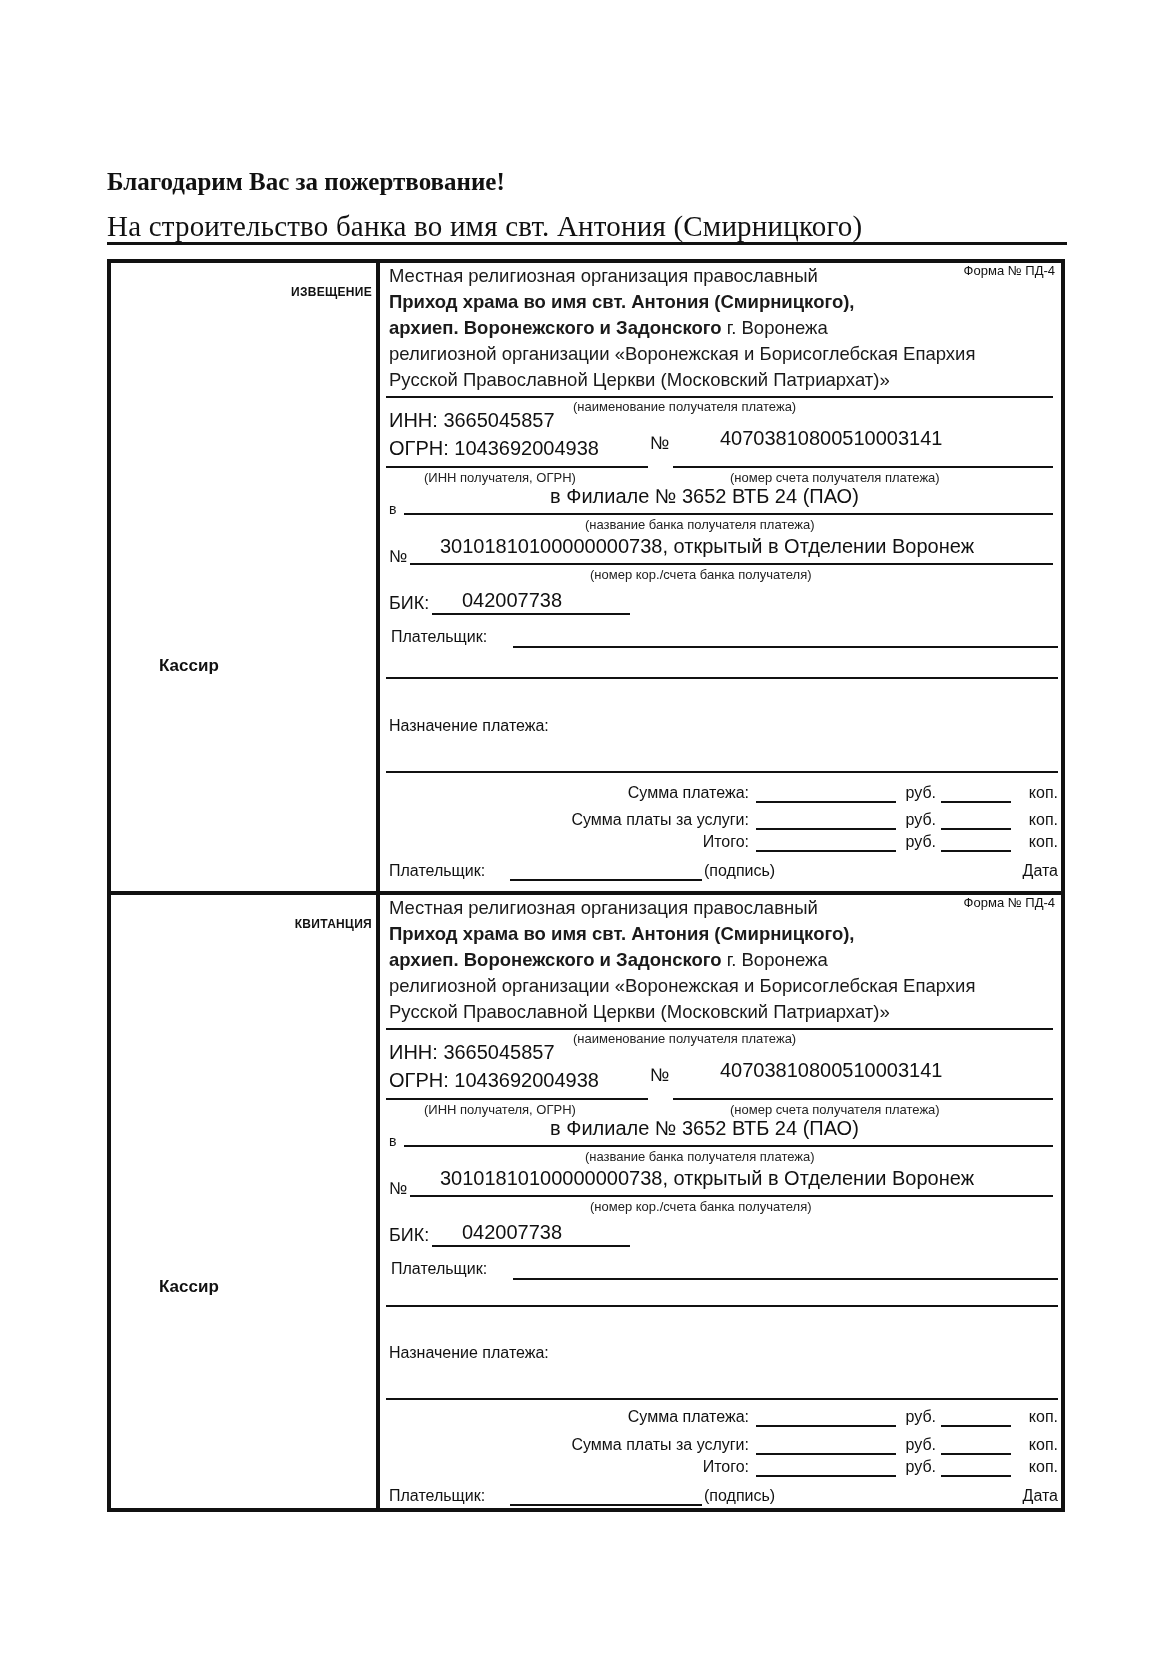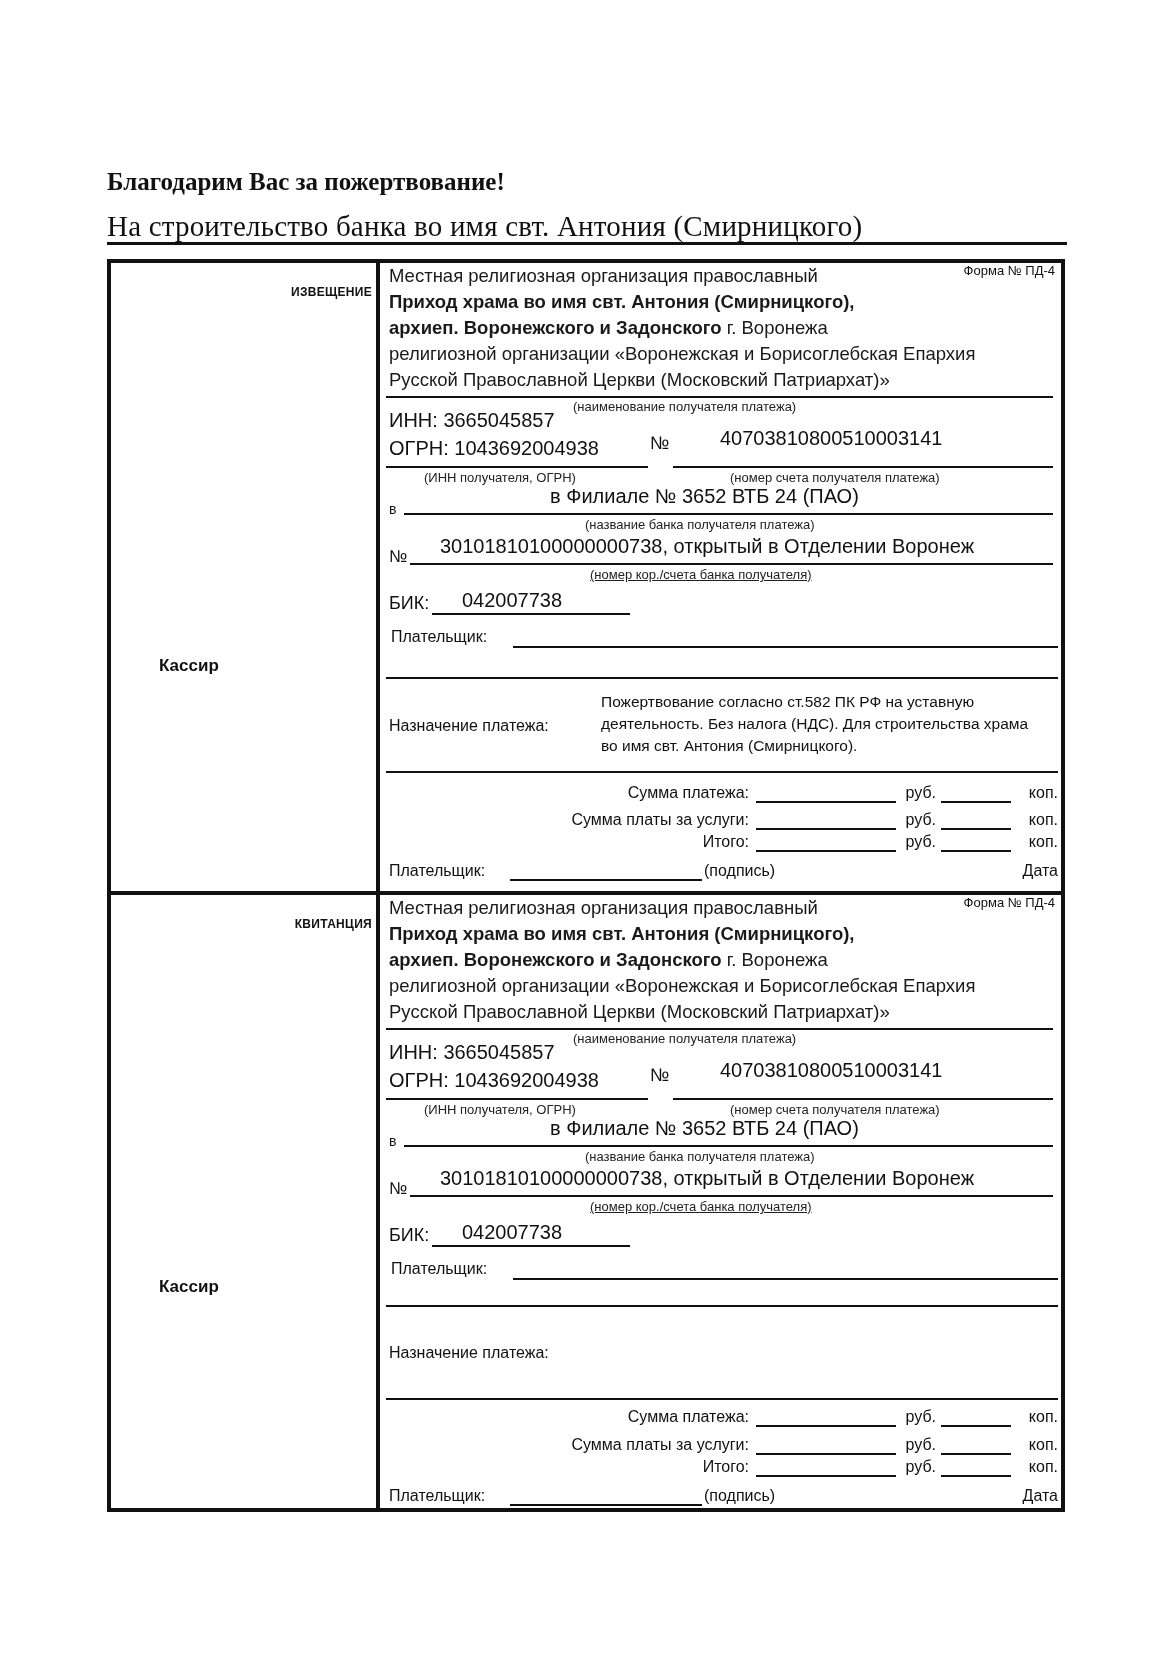--- a/index.html
+++ b/index.html
@@ -45,21 +45,21 @@
   .r-acct-rule { left: 293px; right: 8px; top: 203px; }
   .r-cap-inn { left: 44px; top: 207px; }
   .r-cap-acct { left: 350px; top: 207px; }
   .r-v { left: 9px; top: 238px; font-size: 14px; }
   .r-bank { left: 170px; top: 222px; text-align: right; }
   .r-bank-rule { left: 24px; right: 8px; top: 250px; }
   .r-cap-bank { left: 205px; top: 254px; }
   .r-no2 { left: 9px; top: 284px; font-size: 17px; }
   .r-corr { left: 60px; top: 272px; }
   .r-corr-rule { left: 30px; right: 8px; top: 300px; }
-  .r-cap-corr { left: 210px; top: 304px; text-decoration: underline; }
+  .r-cap-corr { left: 210px; top: 304px; }
   .r-bik { left: 9px; top: 330px; font-size: 18px; }
   .r-bik-val { left: 82px; top: 326px; text-align: center; }
   .r-bik-rule { left: 52px; width: 198px; top: 350px; }
   .r-payer { left: 11px; top: 365px; }
   .r-payer-rule { left: 133px; right: 3px; top: 383px; }
   .r-payer2-rule { left: 6px; right: 3px; top: 414px; }
   .r-purpose-lbl { left: 9px; top: 454px; }
   .r-purpose { left: 221px; top: 428px; font-size: 15.5px; line-height: 22px; white-space: normal; width: 440px; }
   .r-purp-rule { left: 6px; right: 3px; top: 508px; }
 
@@ -90,91 +90,20 @@
 <body>
 
 <div id="title" class="abs serif">Благодарим Вас за пожертвование!</div>
 <div id="subtitle" class="abs serif">На строительство банка во имя свт. Антония (Смирницкого)</div>
 <div id="subtitle-rule" class="abs"></div>
 
 <div id="frame">
 
   <div class="section" id="sec-0">
     <div class="sec-label sans">ИЗВЕЩЕНИЕ</div>
-    <div class="cashier sans">Кассир</div>
-    <div class="col-div"></div>
-    <div class="rc">
-      <div class="form-no nar">Форма № ПД-4</div>
-      <div class="org sans">
-        <div>Местная религиозная организация православный</div>
-        <div><b>Приход храма во имя свт. Антония (Смирницкого),</b></div>
-        <div><b>архиеп. Воронежского и Задонского</b><span> г. Воронежа</span></div>
-        <div>религиозной организации «Воронежская и Борисоглебская Епархия</div>
-        <div>Русской Православной Церкви (Московский Патриархат)»</div>
-      </div>
-      <div class="hr r-org-rule"></div>
-      <div class="cap nar abs r-cap-name">(наименование получателя платежа)</div>
-      <div class="big sans abs r-inn">ИНН:  3665045857</div>
-      <div class="big sans abs r-ogrn">ОГРН:  1043692004938</div>
-      <div class="abs sans r-no">№</div>
-      <div class="big sans abs r-acct">40703810800510003141</div>
-      <div class="hr r-inn-rule"></div>
-      <div class="hr r-acct-rule"></div>
-      <div class="cap nar abs r-cap-inn">(ИНН получателя, ОГРН)</div>
-      <div class="cap nar abs r-cap-acct">(номер счета получателя платежа)</div>
-      <div class="abs sans r-v">в</div>
-      <div class="big sans abs r-bank">в Филиале № 3652 ВТБ 24 (ПАО)</div>
-      <div class="hr r-bank-rule"></div>
-      <div class="cap nar abs r-cap-bank">(название банка получателя платежа)</div>
-      <div class="abs sans r-no2">№</div>
-      <div class="big sans abs r-corr">30101810100000000738, открытый в Отделении Воронеж</div>
-      <div class="hr r-corr-rule"></div>
-      <div class="cap nar abs r-cap-corr">(номер кор./счета банка получателя)</div>
-      <div class="abs sans r-bik">БИК:</div>
-      <div class="big sans abs r-bik-val">042007738</div>
-      <div class="hr r-bik-rule"></div>
-      <div class="lbl nar abs r-payer">Плательщик:</div>
-      <div class="hr r-payer-rule"></div>
-      <div class="hr r-payer2-rule"></div>
-      <div class="lbl nar abs r-purpose-lbl">Назначение платежа:</div>
-      <div class="nar abs r-purpose">Пожертвование согласно ст.582 ПК РФ на уставную деятельность. Без налога (НДС). Для строительства храма во имя свт. Антония (Смирницкого).</div>
-      <div class="hr r-purp-rule"></div>
-
-      <div class="sum-row nar sr-0">
-        <span class="sl">Сумма платежа:</span>
-        <span class="rub-line"></span>
-        <span class="rub">руб.</span>
-        <span class="kop-line"></span>
-        <span class="kop">коп.</span>
-      </div>
-      <div class="sum-row nar sr-1">
-        <span class="sl">Сумма платы за услуги:</span>
-        <span class="rub-line"></span>
-        <span class="rub">руб.</span>
-        <span class="kop-line"></span>
-        <span class="kop">коп.</span>
-      </div>
-      <div class="sum-row nar sr-2">
-        <span class="sl">Итого:</span>
-        <span class="rub-line"></span>
-        <span class="rub">руб.</span>
-        <span class="kop-line"></span>
-        <span class="kop">коп.</span>
-      </div>
-      <div class="sign-row nar">
-        <span class="pl">Плательщик:</span>
-        <span class="sig-line"></span>
-        <span class="sig">(подпись)</span>
-        <span class="dt">Дата</span>
-      </div>
-    </div>
-  </div>
-
-  <div class="section" id="sec-1">
-    <div class="sec-label sans">КВИТАНЦИЯ</div>
     <div class="cashier sans">Кассир</div>
     <div class="col-div"></div>
     <div class="rc">
       <div class="form-no nar">Форма № ПД-4</div>
       <div class="org sans">
         <div>Местная религиозная организация православный</div>
         <div><b>Приход храма во имя свт. Антония (Смирницкого),</b></div>
         <div><b>архиеп. Воронежского и Задонского</b><span> г. Воронежа</span></div>
         <div>религиозной организации «Воронежская и Борисоглебская Епархия</div>
         <div>Русской Православной Церкви (Московский Патриархат)»</div>
@@ -229,13 +158,83 @@
       </div>
       <div class="sign-row nar">
         <span class="pl">Плательщик:</span>
         <span class="sig-line"></span>
         <span class="sig">(подпись)</span>
         <span class="dt">Дата</span>
       </div>
     </div>
   </div>
 
+  <div class="section" id="sec-1">
+    <div class="sec-label sans">КВИТАНЦИЯ</div>
+    <div class="cashier sans">Кассир</div>
+    <div class="col-div"></div>
+    <div class="rc">
+      <div class="form-no nar">Форма № ПД-4</div>
+      <div class="org sans">
+        <div>Местная религиозная организация православный</div>
+        <div><b>Приход храма во имя свт. Антония (Смирницкого),</b></div>
+        <div><b>архиеп. Воронежского и Задонского</b><span> г. Воронежа</span></div>
+        <div>религиозной организации «Воронежская и Борисоглебская Епархия</div>
+        <div>Русской Православной Церкви (Московский Патриархат)»</div>
+      </div>
+      <div class="hr r-org-rule"></div>
+      <div class="cap nar abs r-cap-name">(наименование получателя платежа)</div>
+      <div class="big sans abs r-inn">ИНН:  3665045857</div>
+      <div class="big sans abs r-ogrn">ОГРН:  1043692004938</div>
+      <div class="abs sans r-no">№</div>
+      <div class="big sans abs r-acct">40703810800510003141</div>
+      <div class="hr r-inn-rule"></div>
+      <div class="hr r-acct-rule"></div>
+      <div class="cap nar abs r-cap-inn">(ИНН получателя, ОГРН)</div>
+      <div class="cap nar abs r-cap-acct">(номер счета получателя платежа)</div>
+      <div class="abs sans r-v">в</div>
+      <div class="big sans abs r-bank">в Филиале № 3652 ВТБ 24 (ПАО)</div>
+      <div class="hr r-bank-rule"></div>
+      <div class="cap nar abs r-cap-bank">(название банка получателя платежа)</div>
+      <div class="abs sans r-no2">№</div>
+      <div class="big sans abs r-corr">30101810100000000738, открытый в Отделении Воронеж</div>
+      <div class="hr r-corr-rule"></div>
+      <div class="cap nar abs r-cap-corr">(номер кор./счета банка получателя)</div>
+      <div class="abs sans r-bik">БИК:</div>
+      <div class="big sans abs r-bik-val">042007738</div>
+      <div class="hr r-bik-rule"></div>
+      <div class="lbl nar abs r-payer">Плательщик:</div>
+      <div class="hr r-payer-rule"></div>
+      <div class="hr r-payer2-rule"></div>
+      <div class="lbl nar abs r-purpose-lbl">Назначение платежа:</div>
+      <div class="hr r-purp-rule"></div>
+
+      <div class="sum-row nar sr-0">
+        <span class="sl">Сумма платежа:</span>
+        <span class="rub-line"></span>
+        <span class="rub">руб.</span>
+        <span class="kop-line"></span>
+        <span class="kop">коп.</span>
+      </div>
+      <div class="sum-row nar sr-1">
+        <span class="sl">Сумма платы за услуги:</span>
+        <span class="rub-line"></span>
+        <span class="rub">руб.</span>
+        <span class="kop-line"></span>
+        <span class="kop">коп.</span>
+      </div>
+      <div class="sum-row nar sr-2">
+        <span class="sl">Итого:</span>
+        <span class="rub-line"></span>
+        <span class="rub">руб.</span>
+        <span class="kop-line"></span>
+        <span class="kop">коп.</span>
+      </div>
+      <div class="sign-row nar">
+        <span class="pl">Плательщик:</span>
+        <span class="sig-line"></span>
+        <span class="sig">(подпись)</span>
+        <span class="dt">Дата</span>
+      </div>
+    </div>
+  </div>
+
 </div>
 
 </body></html>

